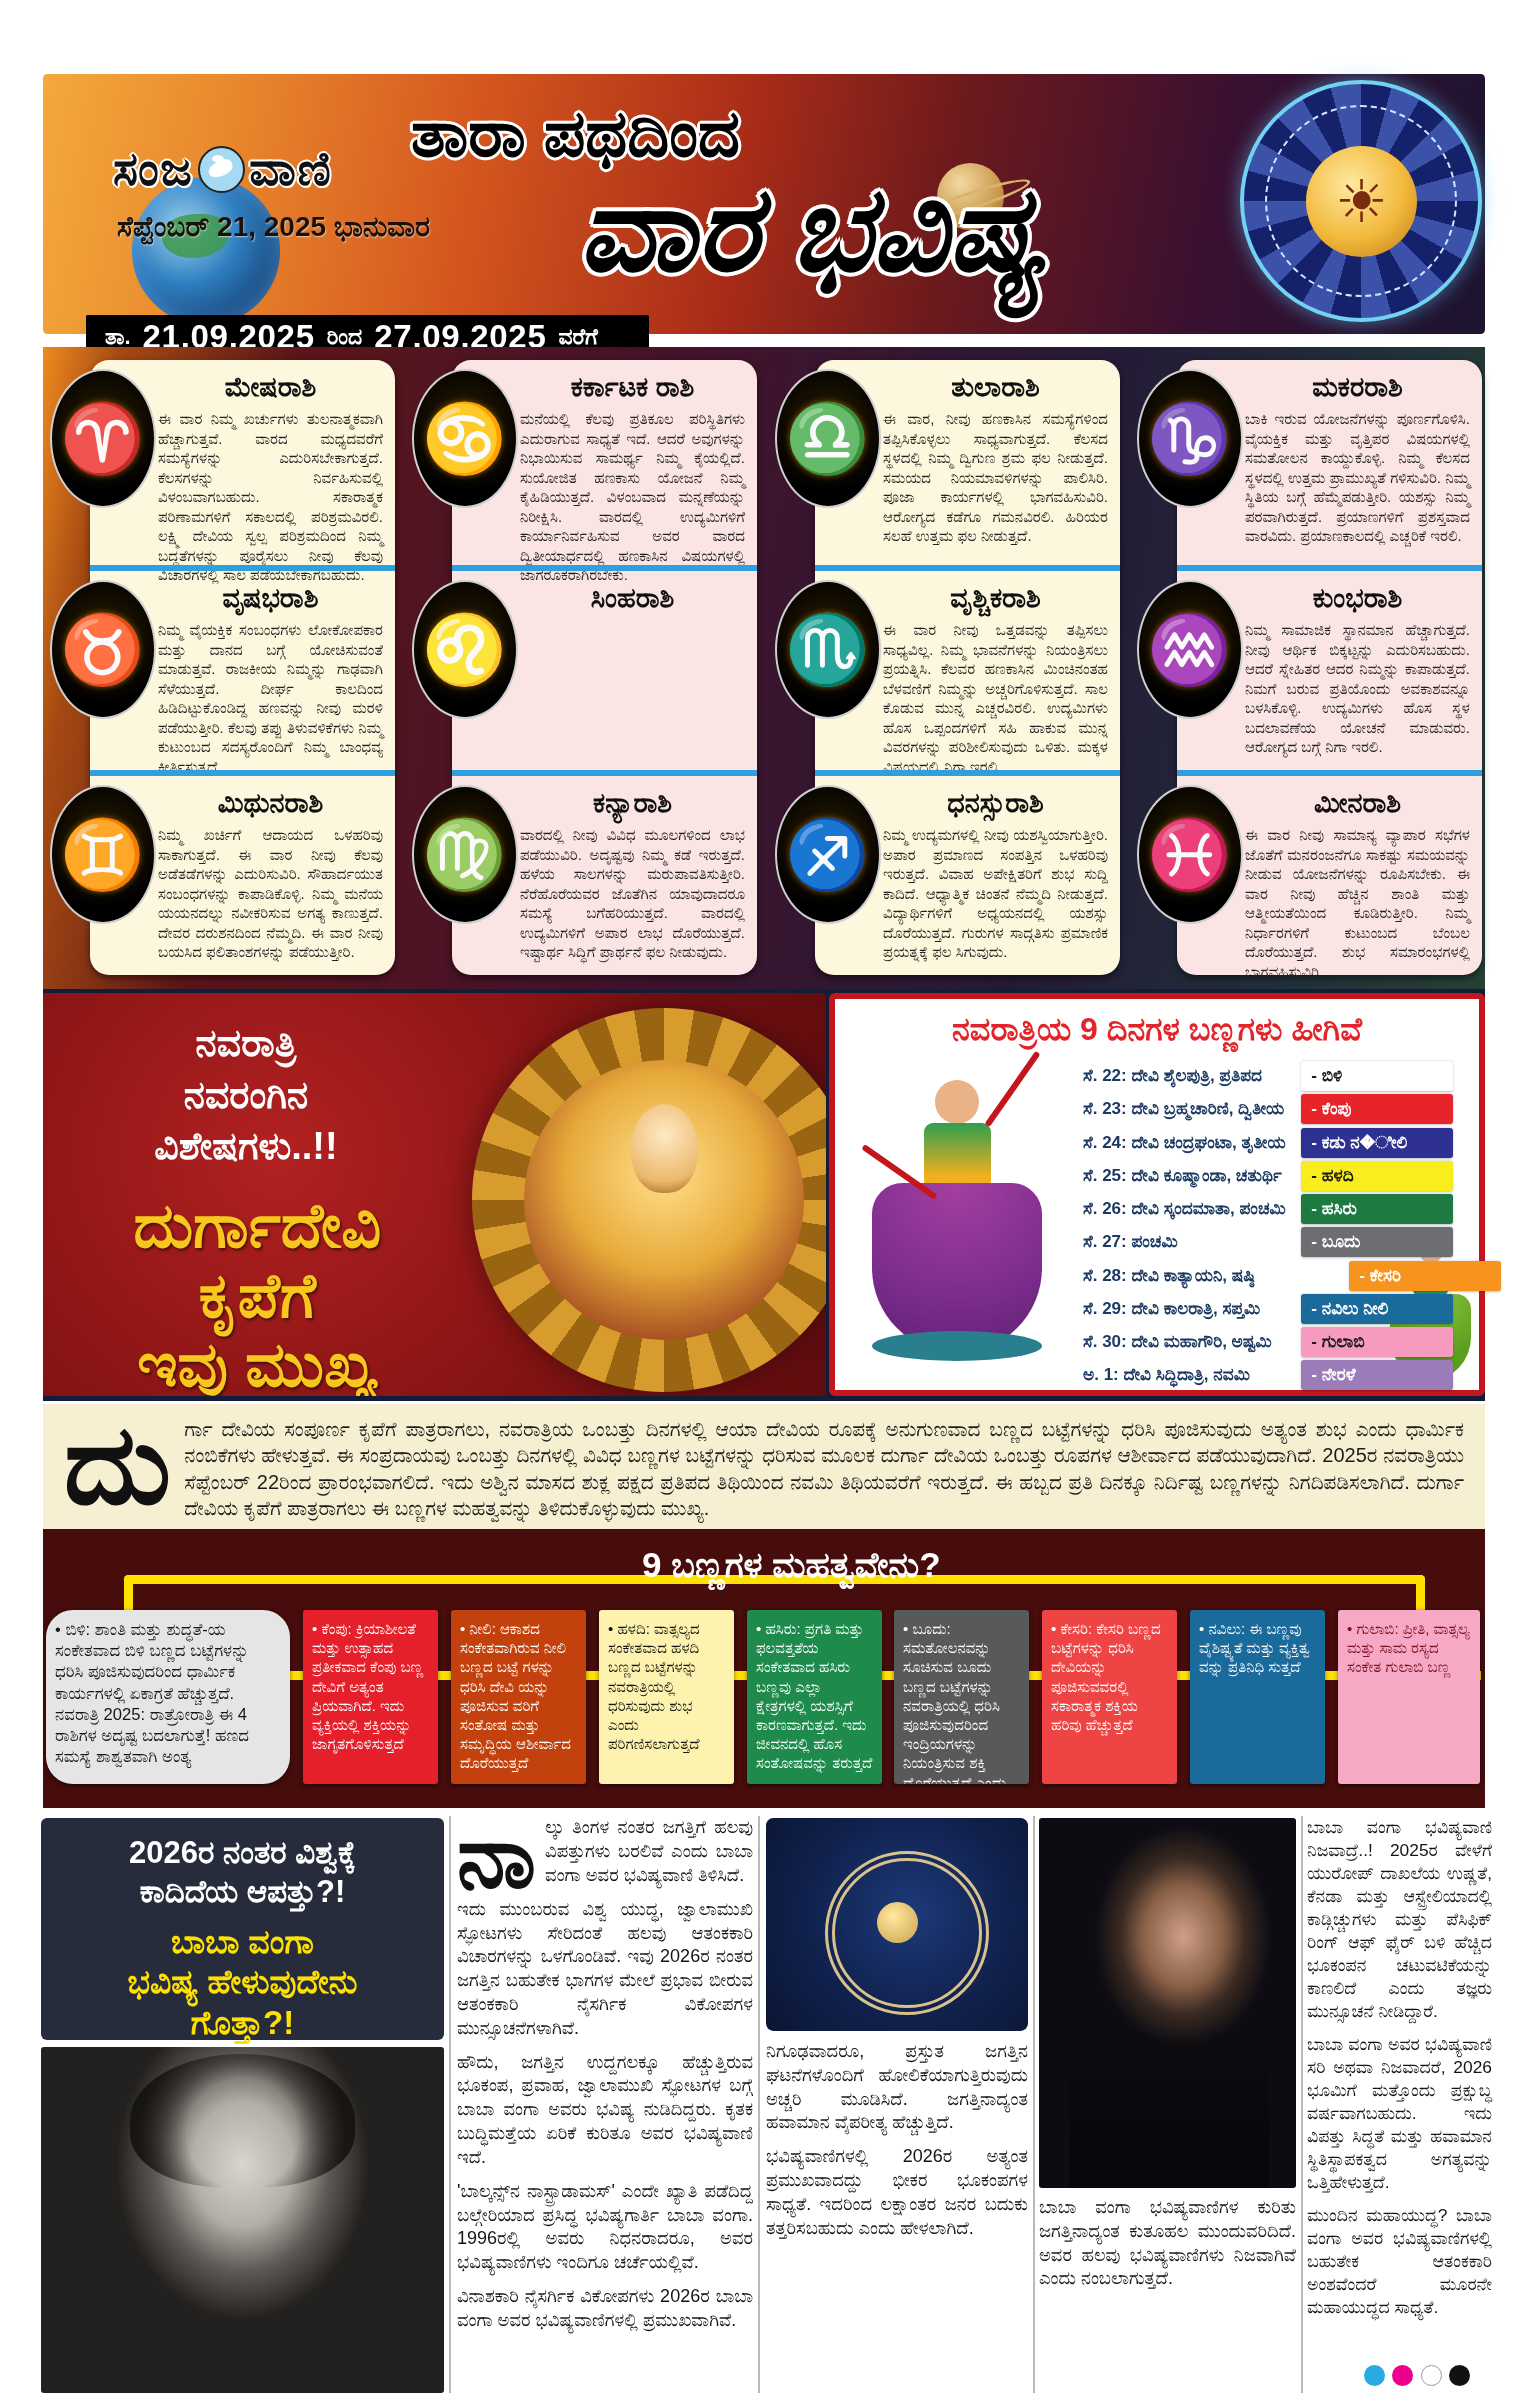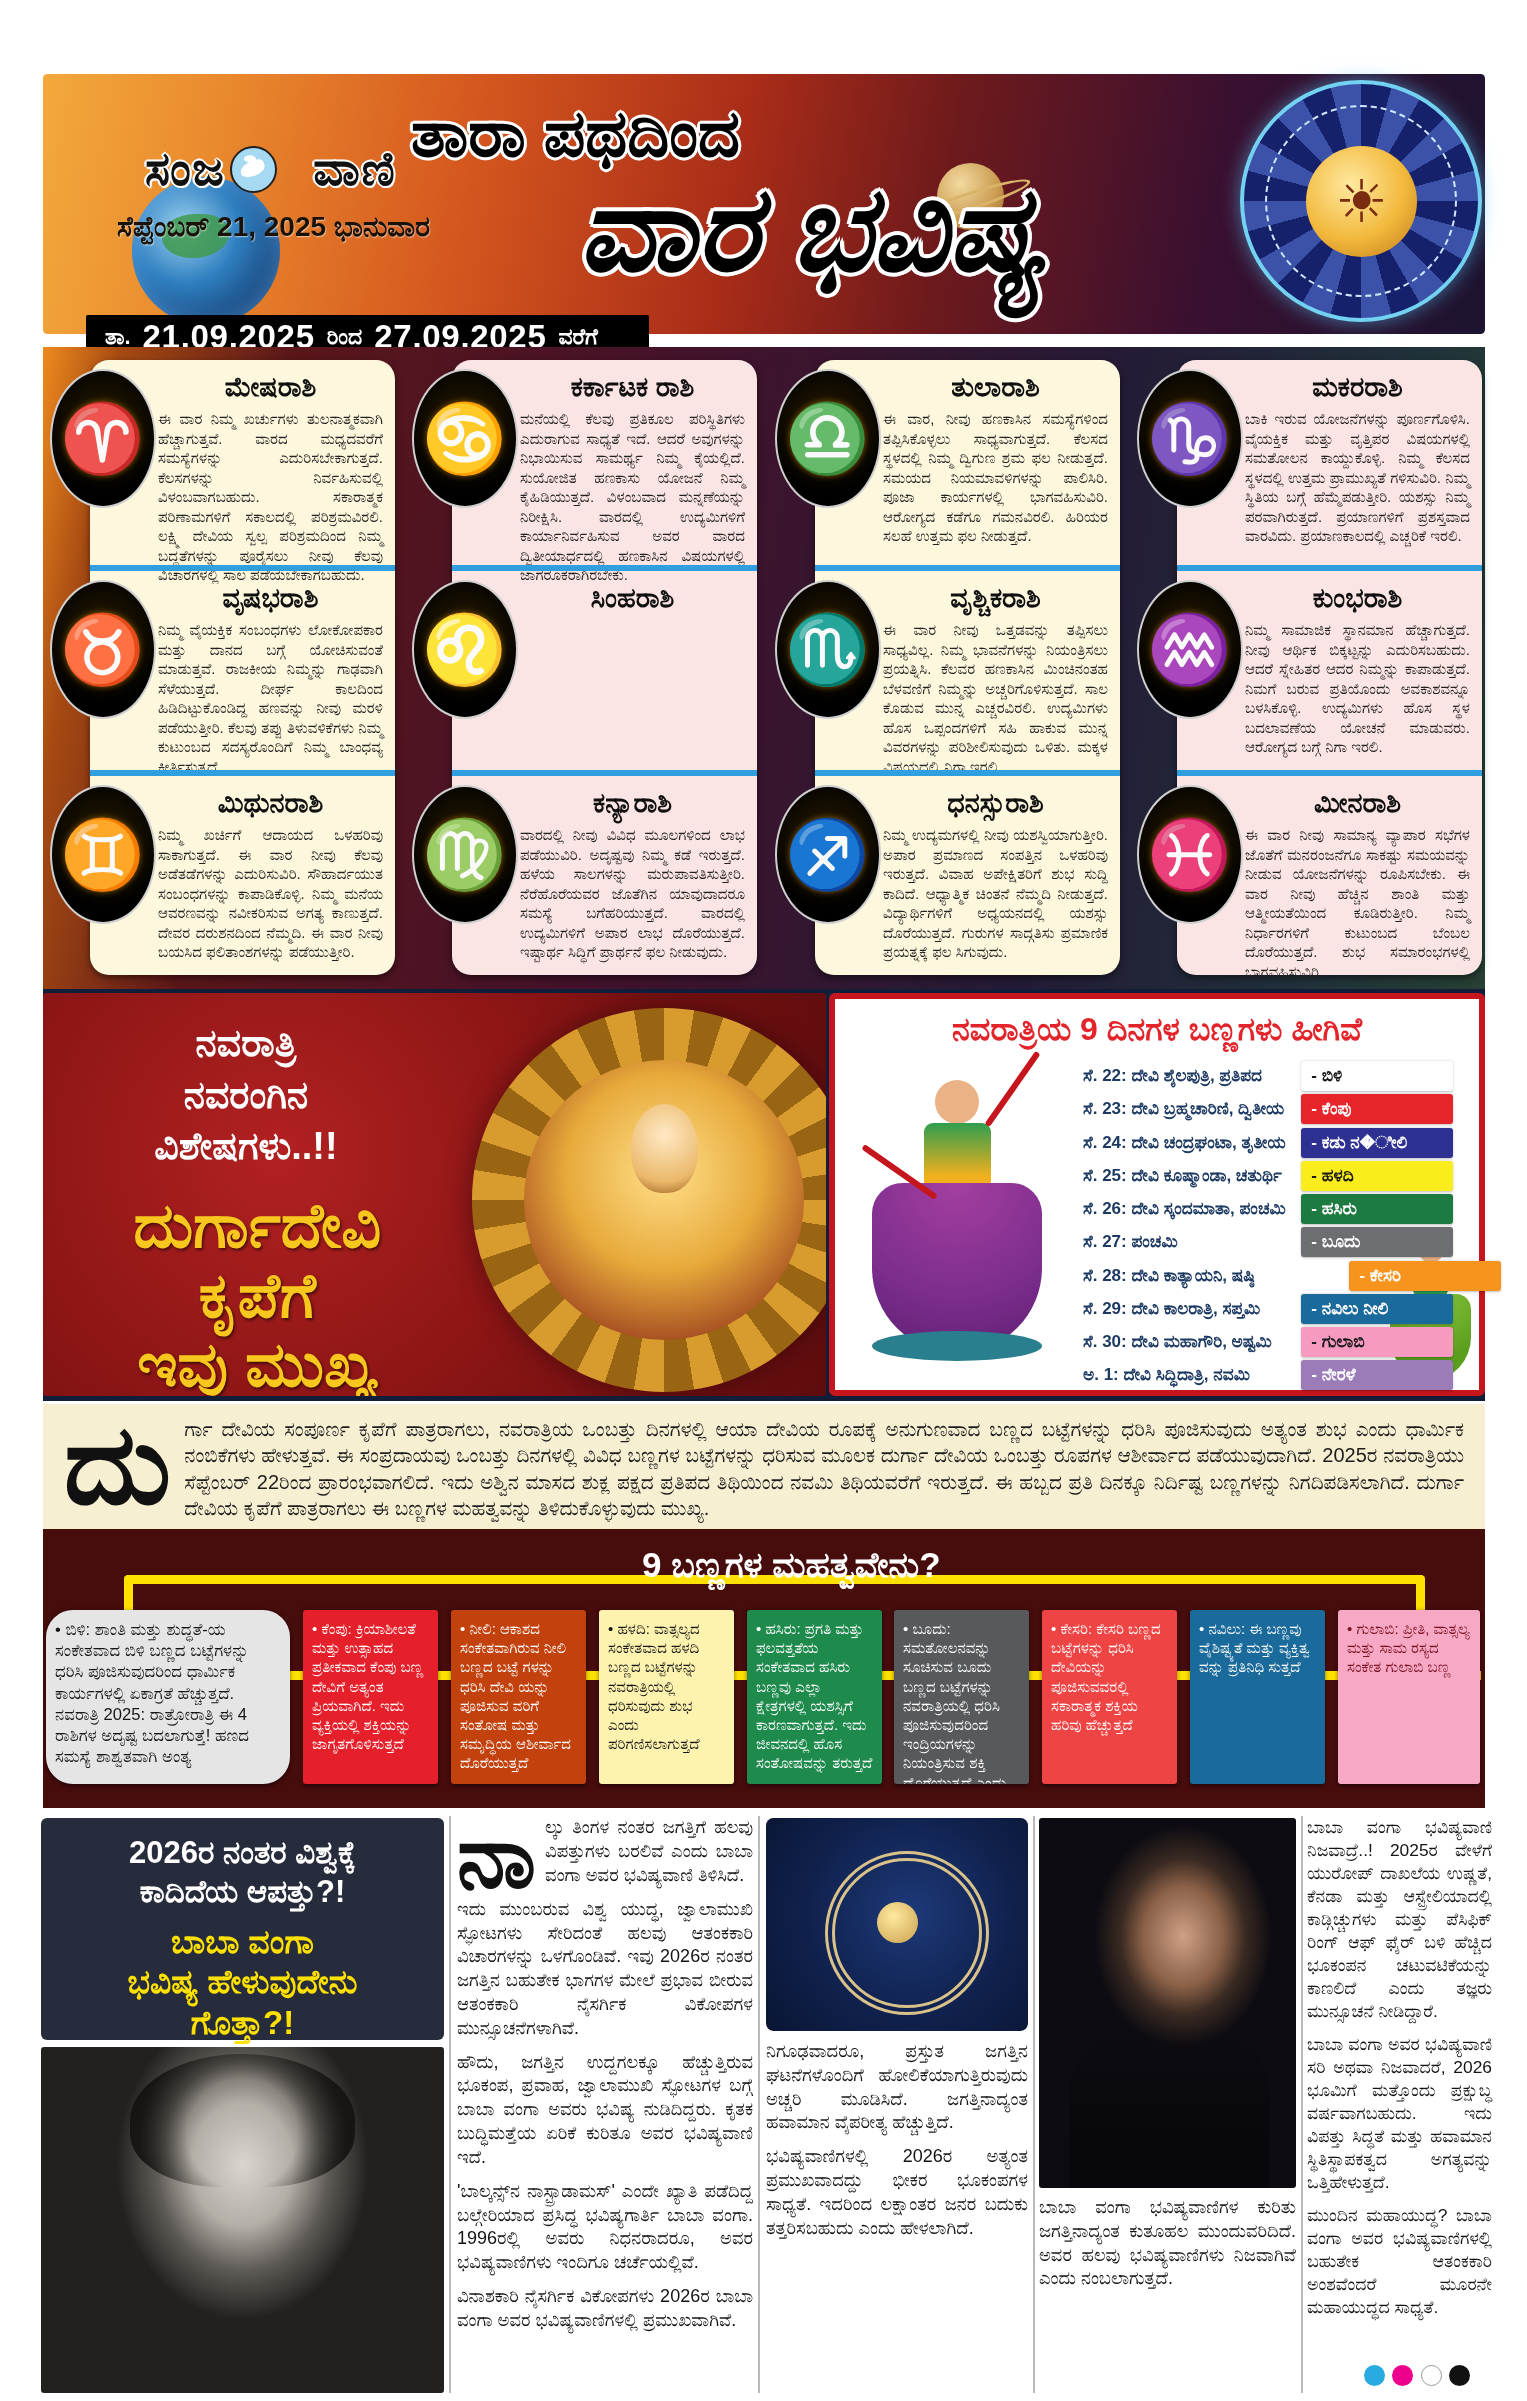--- a/index.html
+++ b/index.html
@@ -12,21 +12,21 @@
   .earth{left:89px;top:103px;width:148px;height:148px;
     background:radial-gradient(circle at 35% 35%,#9fd4f0 0%,#2f7fc0 40%,#1c4f86 70%,#0d2c52 100%);
     box-shadow:0 0 22px rgba(120,190,255,.5) inset;}
   .earth::after{content:"";position:absolute;left:30px;top:37px;width:67px;height:44px;border-radius:50% 40% 55% 45%;
     background:#3f9a4e;opacity:.85;}
   .saturn{left:894px;top:89px;width:67px;height:67px;background:radial-gradient(circle at 35% 30%,#f3d9a0,#c99a4e 60%,#8a5c22);}
   .saturn::after{content:"";position:absolute;left:-24px;top:28px;width:114px;height:12px;border-radius:50%;
     border:3px solid #d9b36a;transform:rotate(-18deg);}
   .masthead{position:absolute;left:70px;top:67px;display:flex;align-items:center;gap:4.4px;}
   .masthead .mast-txt{font-size:47px;font-weight:bold;color:#111;letter-spacing:1.5px;
-    text-shadow:-2.2px 0 #fff,2.2px 0 #fff,0 -2.2px #fff,0 2.2px #fff,1.5px 1.5px #fff,-1.5px -1.5px #fff;margin-left:32px;}
+    text-shadow:-2.2px 0 #fff,2.2px 0 #fff,0 -2.2px #fff,0 2.2px #fff,1.5px 1.5px #fff,-1.5px -1.5px #fff;}
   .logo-circle{width:43px;height:43px;border-radius:50%;background:#a6d9f2;border:2.2px solid #222;
     position:relative;flex:0 0 auto;}
   .dove{position:absolute;left:8.1px;top:13.3px;width:25px;height:15px;background:#fff;
     border-radius:65% 35% 55% 45%;transform:rotate(-18deg);}
   .dove::after{content:"";position:absolute;left:7.4px;top:-6px;width:12px;height:7.4px;background:#fff;
     border-radius:50% 50% 0 50%;transform:rotate(20deg);}
   .mast-date{position:absolute;left:74px;top:137px;font-size:28px;font-weight:bold;color:#1a1208;
     text-shadow:0.7px 0.7px 1.5px rgba(255,255,255,.6);}
   .kicker{position:absolute;left:281px;top:22px;width:503px;text-align:center;font-size:65px;font-weight:bold;color:#000;
     text-shadow:-3px 0 #fff,3px 0 #fff,0 -3px #fff,0 3px #fff,2.2px 2.2px #fff,-2.2px -2.2px #fff,2.2px -2.2px #fff,-2.2px 2.2px #fff;}
@@ -205,21 +205,21 @@
             <span>♉</span>
           </div>
         <h3>ವೃಷಭರಾಶಿ</h3>
         <p>ನಿಮ್ಮ ವೈಯಕ್ತಿಕ ಸಂಬಂಧಗಳು ಲೋಕೋಪಕಾರ ಮತ್ತು ದಾನದ ಬಗ್ಗೆ ಯೋಚಿಸುವಂತೆ ಮಾಡುತ್ತವೆ. ರಾಜಕೀಯ ನಿಮ್ಮನ್ನು ಗಾಢವಾಗಿ ಸೆಳೆಯುತ್ತದೆ. ದೀರ್ಘ ಕಾಲದಿಂದ ಹಿಡಿದಿಟ್ಟುಕೊಂಡಿದ್ದ ಹಣವನ್ನು ನೀವು ಮರಳಿ ಪಡೆಯುತ್ತೀರಿ. ಕೆಲವು ತಪ್ಪು ತಿಳುವಳಿಕೆಗಳು ನಿಮ್ಮ ಕುಟುಂಬದ ಸದಸ್ಯರೊಂದಿಗೆ ನಿಮ್ಮ ಬಾಂಧವ್ಯ ಕೀರ್ತಿಸುತ್ತದೆ.</p>
       </div>
       <div class="zsec">
         <div class="zbadge">
             <span>♊</span>
           </div>
         <h3>ಮಿಥುನರಾಶಿ</h3>
-        <p>ನಿಮ್ಮ ಖರ್ಚಿಗೆ ಆದಾಯದ ಒಳಹರಿವು ಸಾಕಾಗುತ್ತದೆ. ಈ ವಾರ ನೀವು ಕೆಲವು ಅಡೆತಡೆಗಳನ್ನು ಎದುರಿಸುವಿರಿ. ಸೌಹಾರ್ದಯುತ ಸಂಬಂಧಗಳನ್ನು ಕಾಪಾಡಿಕೊಳ್ಳಿ. ನಿಮ್ಮ ಮನೆಯ ಆವರಣವನ್ನು ನವೀಕರಿಸುವ ಅಗತ್ಯ ಕಾಣುತ್ತದೆ. ದೇವರ ದರುಶನದಿಂದ ನೆಮ್ಮದಿ. ಈ ವಾರ ನೀವು ಬಯಸಿದ ಫಲಿತಾಂಶಗಳನ್ನು ಪಡೆಯುತ್ತೀರಿ.</p>
+        <p>ನಿಮ್ಮ ಖರ್ಚಿಗೆ ಆದಾಯದ ಒಳಹರಿವು ಸಾಕಾಗುತ್ತದೆ. ಈ ವಾರ ನೀವು ಕೆಲವು ಅಡೆತಡೆಗಳನ್ನು ಎದುರಿಸುವಿರಿ. ಸೌಹಾರ್ದಯುತ ಸಂಬಂಧಗಳನ್ನು ಕಾಪಾಡಿಕೊಳ್ಳಿ. ನಿಮ್ಮ ಮನೆಯ ಯಯನದಲ್ನು ನವೀಕರಿಸುವ ಅಗತ್ಯ ಕಾಣುತ್ತದೆ. ದೇವರ ದರುಶನದಿಂದ ನೆಮ್ಮದಿ. ಈ ವಾರ ನೀವು ಬಯಸಿದ ಫಲಿತಾಂಶಗಳನ್ನು ಪಡೆಯುತ್ತೀರಿ.</p>
       </div>
     </div>
 
     <div class="zcol pink zc1">
       <div class="zsec">
         <div class="zbadge">
             <span>♋</span>
           </div>
         <h3>ಕರ್ಕಾಟಕ ರಾಶಿ</h3>
         <p>ಮನೆಯಲ್ಲಿ ಕೆಲವು ಪ್ರತಿಕೂಲ ಪರಿಸ್ಥಿತಿಗಳು ಎದುರಾಗುವ ಸಾಧ್ಯತೆ ಇದೆ. ಆದರೆ ಅವುಗಳನ್ನು ನಿಭಾಯಿಸುವ ಸಾಮರ್ಥ್ಯ ನಿಮ್ಮ ಕೈಯಲ್ಲಿದೆ. ಸುಯೋಜಿತ ಹಣಕಾಸು ಯೋಜನೆ ನಿಮ್ಮ ಕೈಹಿಡಿಯುತ್ತದೆ. ವಿಳಂಬವಾದ ಮನ್ನಣೆಯನ್ನು ನಿರೀಕ್ಷಿಸಿ. ವಾರದಲ್ಲಿ ಉದ್ಯಮಿಗಳಿಗೆ ಕಾರ್ಯಾನಿರ್ವಹಿಸುವ ಅವರ ವಾರದ ದ್ವಿತೀಯಾರ್ಧದಲ್ಲಿ ಹಣಕಾಸಿನ ವಿಷಯಗಳಲ್ಲಿ ಜಾಗರೂಕರಾಗಿರಬೇಕು.</p>

